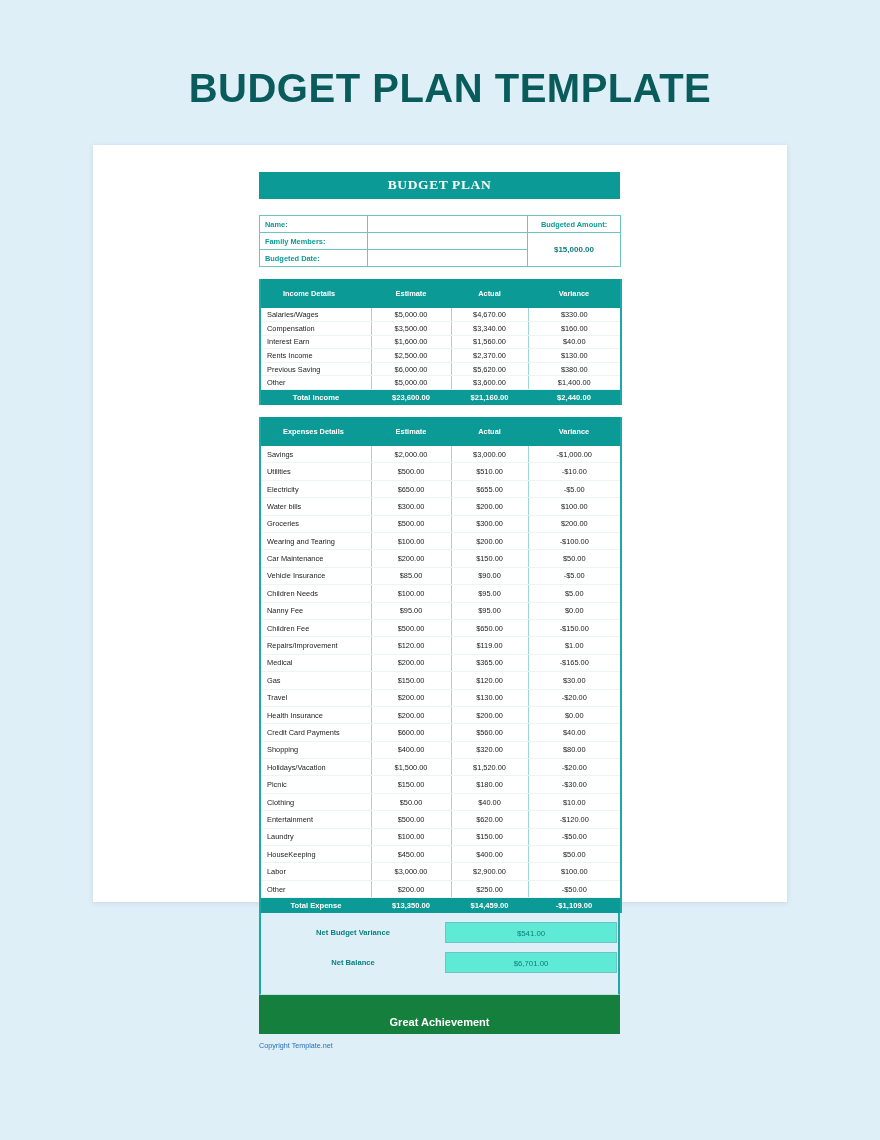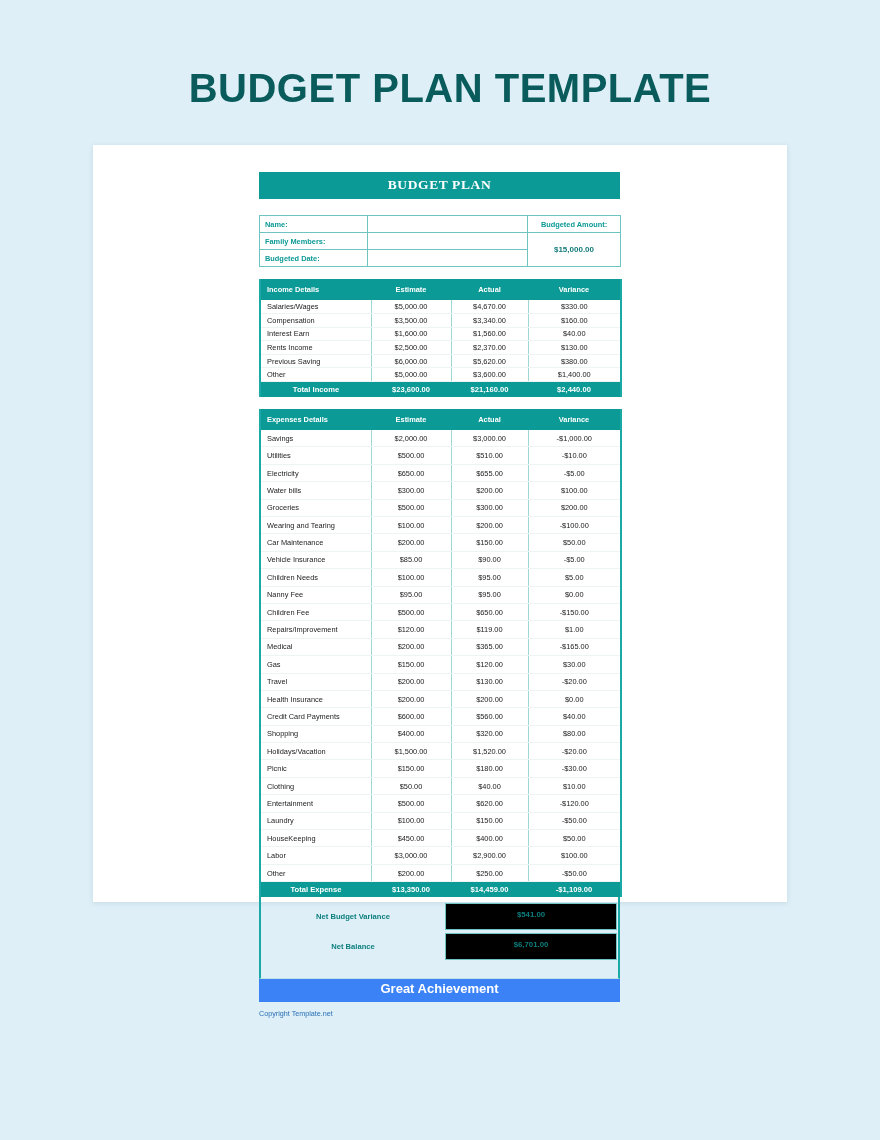--- a/index.html
+++ b/index.html
@@ -74,22 +74,22 @@
     width: 100%;
     table-layout: fixed;
     border-left: 2px solid #1aa9a4;
     border-right: 2px solid #1aa9a4;
   }
   .tbl thead th {
     background: #0c9a96;
     color: #ffffff;
     font-size: 7.4px;
     font-weight: bold;
-    height: 21px;
-    padding: 0 6px;
+    height: 29px;
+    padding: 0 22px;
     text-align: center;
     border: none;
   }
   .tbl thead th.lbl { text-align: left; }
   .tbl tbody td {
     font-size: 7.4px;
     color: #222222;
     padding: 0 6px;
     text-align: center;
     border-bottom: 1px solid #eef4f4;
@@ -128,36 +128,36 @@
   .sum-label {
     width: 184px;
     text-align: center;
     font-size: 7.6px;
     font-weight: bold;
     color: #0c7f7d;
   }
   .sum-box {
     flex: 1;
     margin-right: 1px;
-    height: 27px;
+    height: 21px;
     line-height: 21px;
     text-align: center;
     border: 1px solid #6ec4c2;
     font-size: 7.8px;
-    font-weight: bold;
+    font-weight: normal;
     color: #0c7f7d;
-    background: #000000;
+    background: #5eead4;
   }
   .achievement {
-    background: #3b82f6;
+    background: #15803d;
     color: #ffffff;
     text-align: center;
-    font-size: 13px;
-    font-weight: bold;
-    padding: 2px 0 6px;
+    font-size: 11px;
+    font-weight: bold;
+    padding: 21px 0 6px;
   }
   .copyright {
     margin-top: 7px;
     font-size: 7.2px;
     color: #2a6fb5;
   }
 </style>
 </head>
 <body>
 

